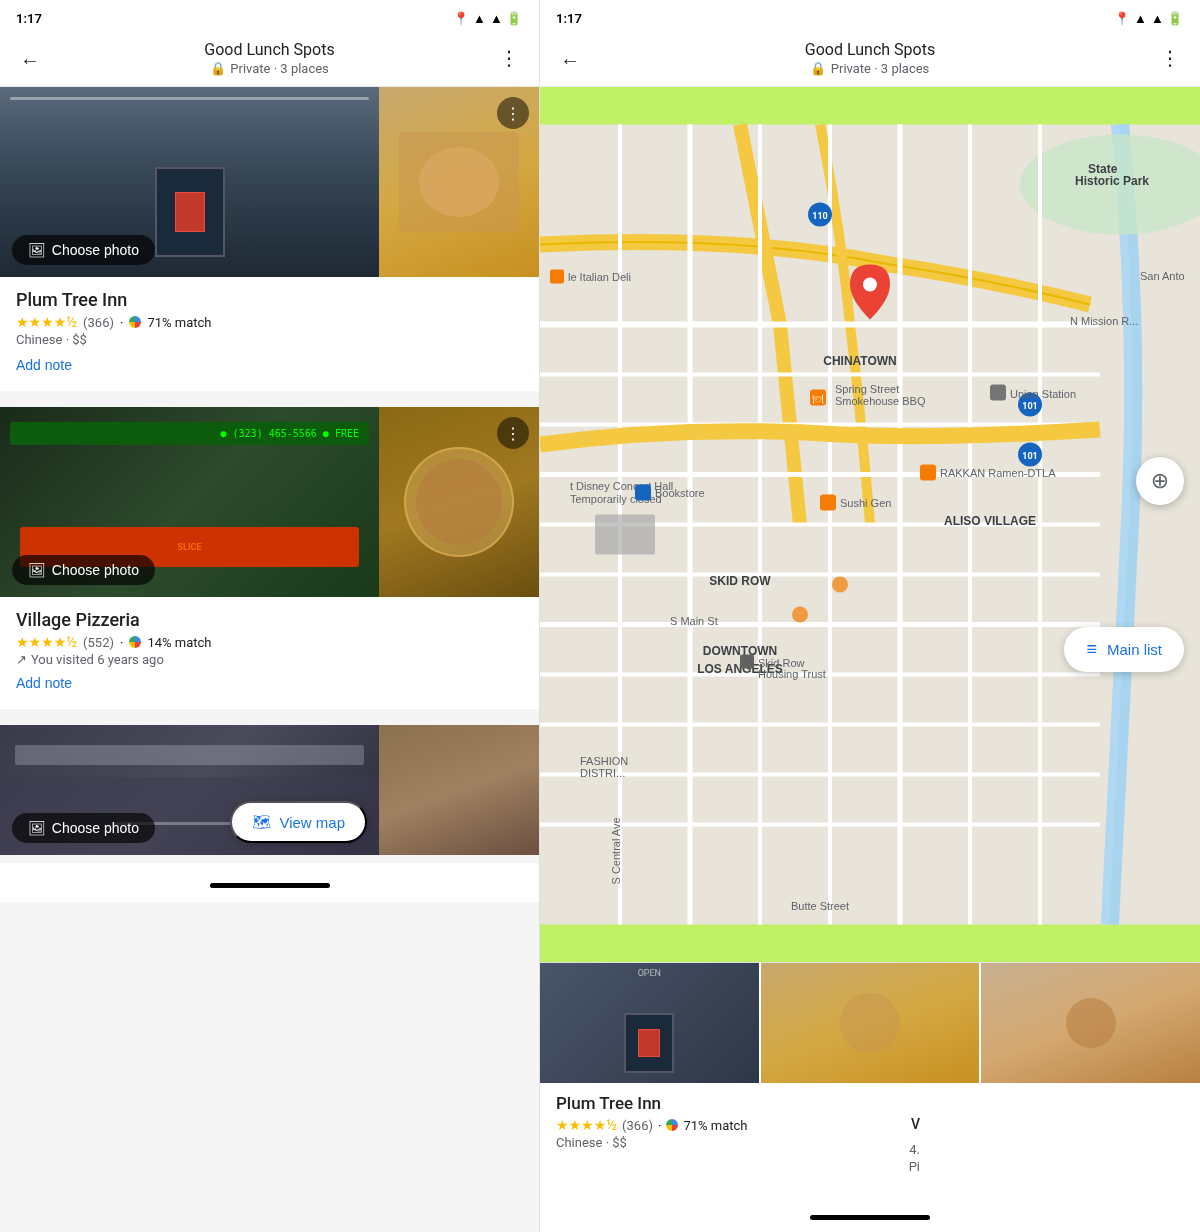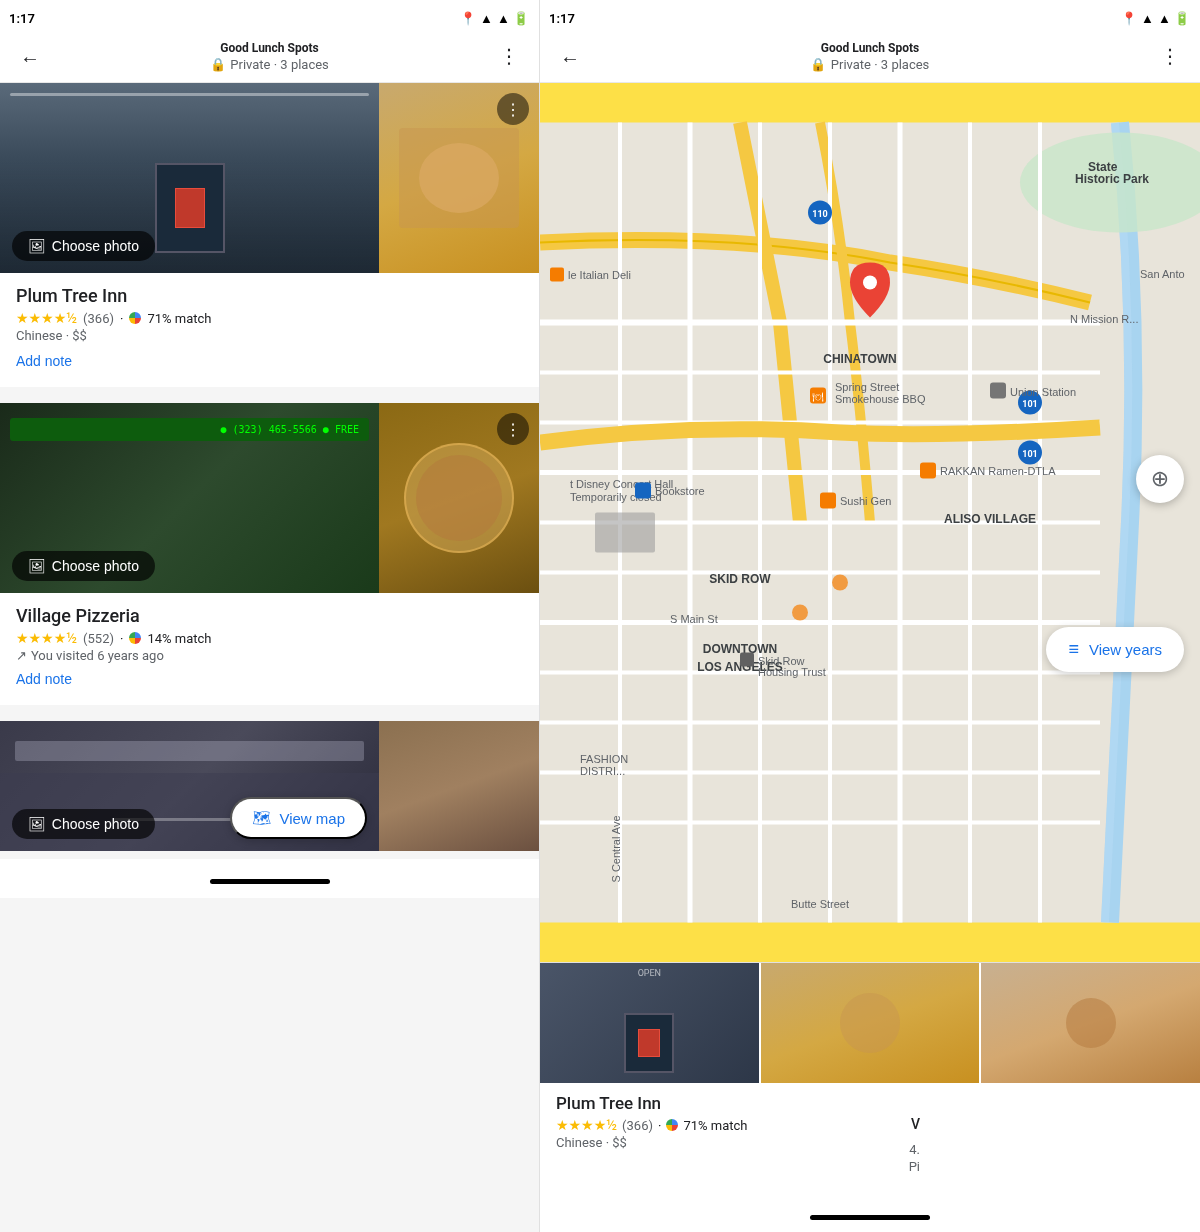--- a/index.html
+++ b/index.html
@@ -31,21 +31,21 @@
       display: flex;
       flex-direction: column;
       overflow: hidden;
     }
 
     
     .status-bar {
       display: flex;
       justify-content: space-between;
       align-items: center;
-      padding: 8px 9px 4px;
+      padding: 8px 16px 4px;
       font-size: 13px;
       font-weight: 600;
       background: #fff;
       height: 32px;
     }
     .status-icons {
       display: flex;
       align-items: center;
       gap: 4px;
     }
@@ -60,22 +60,22 @@
       border-bottom: 1px solid #e8e8e8;
       position: relative;
     }
     .app-header-row {
       display: flex;
       align-items: center;
       width: 100%;
       justify-content: space-between;
     }
     .header-title {
-      font-size: 12px;
-      font-weight: 700;
+      font-size: 16px;
+      font-weight: 400;
       color: #202124;
     }
     .header-subtitle {
       font-size: 13px;
       color: #5f6368;
       display: flex;
       align-items: center;
       gap: 4px;
       margin-top: 2px;
     }
@@ -275,21 +275,21 @@
       cursor: pointer;
       padding: 8px 0 10px;
       display: block;
     }
 
     
     .map-container {
       flex: 1;
       position: relative;
       overflow: hidden;
-      background: #fde047;
+      background: #bef264;
     }
 
     
     .map-svg {
       position: absolute;
       inset: 0;
       width: 100%;
       height: 100%;
     }
 
@@ -477,20 +477,23 @@
 
     <div style="height:8px;background:#f5f5f5;"></div>
 
     <div class="place-card">
       <div class="place-images">
         <div class="place-img-main img-pizzeria-main">
           <div style="position:absolute;inset:0;background:linear-gradient(135deg,#1a2a1a 0%,#2d4a2d 50%,#1a3a1a 100%);"></div>
 
           <div style="position:absolute;top:15px;left:10px;right:10px;background:#0d5c0d;padding:6px 10px;border-radius:3px;">
             <div style="color:#00ff00;font-size:10px;font-family:monospace;text-align:right;">● (323) 465-5566 ● FREE</div>
+          </div>
+          <div style="position:absolute;bottom:30px;left:20px;right:20px;height:40px;background:#cc3300;border-radius:3px;display:flex;align-items:center;justify-content:center;">
+            <span style="color:#ff6600;font-size:9px;font-weight:bold;">SLICE</span>
           </div>
           <button class="choose-photo-btn">
             <span>🖼</span>
             <span>Choose photo</span>
           </button>
         </div>
         <div class="place-img-secondary img-pizzeria-secondary">
           <div style="position:absolute;inset:0;background:linear-gradient(160deg,#8b6914,#a07820,#6b4f10);display:flex;align-items:center;justify-content:center;">
             <div style="width:110px;height:110px;border-radius:50%;background:rgba(200,160,80,0.6);border:2px solid rgba(255,200,100,0.4);position:relative;">
               <div style="position:absolute;inset:10px;border-radius:50%;background:rgba(180,120,60,0.5);"></div>
@@ -676,21 +679,21 @@
 
       <text x="600" y="155" class="map-label" font-size="10" fill="#5f6368">San Anto</text>
     </svg>
 
     <button class="location-btn" style="position:absolute;right:16px;top:45%;transform:translateY(-50%);">
       <span>⊕</span>
     </button>
 
     <button class="view-list-btn">
       <span style="font-size:18px;">≡</span>
-      <span>View years</span>
+      <span>Main list</span>
     </button>
   </div>
 
   <div class="bottom-cards" style="position: relative;">
     <div class="bottom-cards-images">
 
       <div class="bottom-card-img bottom-card-img-1">
         <div style="position:absolute;inset:0;background:linear-gradient(135deg,#4a5568,#2d3748);"></div>
         <div style="position:absolute;bottom:10px;left:50%;transform:translateX(-50%);width:50px;height:60px;background:#1a2a3a;border:2px solid #556;display:flex;align-items:center;justify-content:center;">
           <div style="width:22px;height:28px;background:#c0392b;border:1px solid #e74c3c;"></div>

